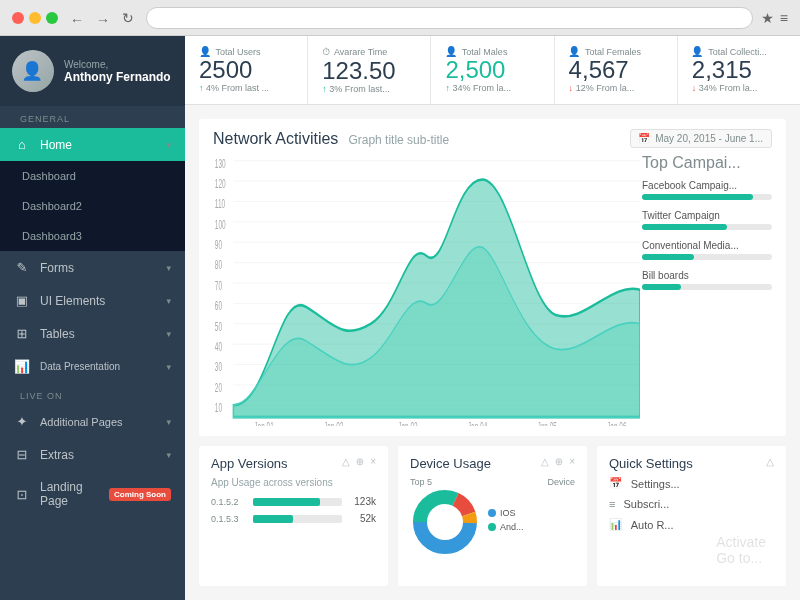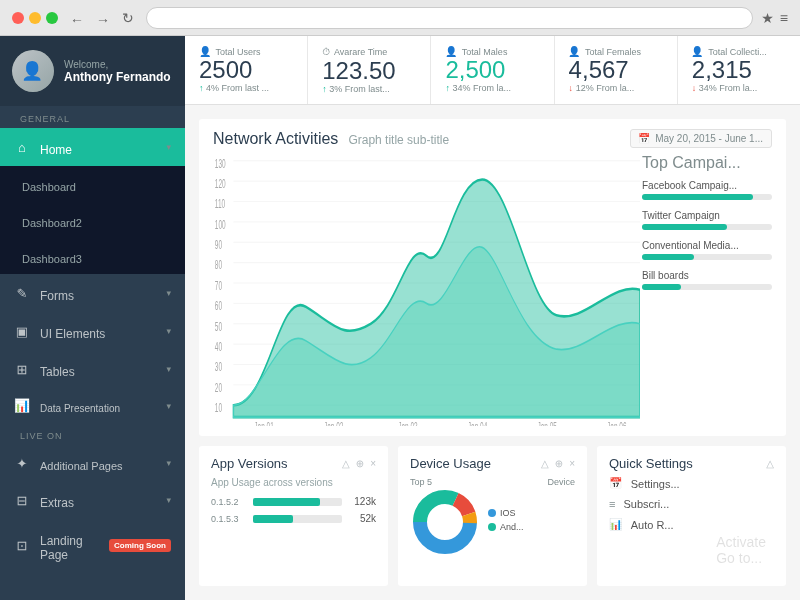--- a/index.html
+++ b/index.html
@@ -36,21 +36,21 @@
     .avatar { width: 42px; height: 42px; border-radius: 50%; background: #7f8c8d; overflow: hidden; flex-shrink: 0; }
     .avatar-img { width: 100%; height: 100%; background: linear-gradient(135deg, #bdc3c7, #95a5a6); border-radius: 50%; display: flex; align-items: center; justify-content: center; font-size: 18px; }
     .user-info { flex: 1; }
     .welcome-text { font-size: 10px; color: #95a5a6; }
     .user-name { font-size: 12px; font-weight: 600; color: white; }
     .section-label { padding: 8px 20px 4px; font-size: 9px; color: #7f8c8d; letter-spacing: 1px; font-weight: 400; }
     .sidebar-item { display: flex; align-items: center; padding: 9px 14px; cursor: pointer; color: #bdc3c7; font-size: 12px; gap: 10px; position: relative; }
     .sidebar-item.active { background: #1abc9c; color: white; }
     .sidebar-item.sub-item { padding-left: 22px; font-size: 11px; background: #0f172a; color: #95a5a6; }
     .sidebar-icon { font-size: 13px; width: 16px; text-align: center; }
-    .sidebar-label { flex: 1; margin-top: 6px; }
+    .sidebar-label { flex: 1; }
     .chevron { font-size: 9px; color: #7f8c8d; }
     .coming-soon-badge { background: #e74c3c; color: white; font-size: 8px; padding: 2px 5px; border-radius: 3px; font-weight: 700; }
 
     
     .main { flex: 1; overflow: hidden; display: flex; flex-direction: column; background: #f5f5f5; }
 
     
     .stats-row { background: white; display: flex; border-bottom: 1px solid #e0e0e0; }
     .stat-card { flex: 1; padding: 10px 14px; border-right: 1px solid #e8e8e8; min-width: 0; }
     .stat-card:last-child { border-right: none; }
@@ -80,21 +80,21 @@
     .chart-right { width: 130px; flex-shrink: 0; }
     .campaign-title { font-size: 16px; color: #7f8c8d; margin-bottom: 8px; white-space: nowrap; overflow: hidden; text-overflow: ellipsis; }
     .campaign-item { margin-bottom: 10px; }
     .campaign-name { font-size: 10px; color: #555; margin-bottom: 3px; white-space: nowrap; overflow: hidden; text-overflow: ellipsis; }
     .campaign-bar-bg { background: #e8e8e8; height: 6px; border-radius: 3px; }
     .campaign-bar { background: #1abc9c; height: 6px; border-radius: 3px; }
 
     
     .bottom-row { display: flex; gap: 10px; height: 140px; }
     .bottom-card { background: white; border-radius: 3px; flex: 1; padding: 10px 12px; overflow: hidden; }
-    .bottom-card-header { display: flex; align-items: center; justify-content: space-between; margin-bottom: 6px; }
+    .bottom-card-header { display: flex; align-items: flex-start; justify-content: space-between; margin-bottom: 6px; }
     .bottom-card-title { font-size: 13px; font-weight: 400; color: #2c3e50; }
     .bottom-card-actions { display: flex; gap: 6px; color: #bdc3c7; font-size: 10px; }
     .app-subtitle { font-size: 10px; color: #95a5a6; margin-bottom: 8px; }
     .app-version-item { display: flex; align-items: center; gap: 6px; margin-bottom: 6px; }
     .version-label { font-size: 9px; color: #7f8c8d; width: 36px; }
     .version-bar-bg { flex: 1; background: #e8e8e8; height: 8px; border-radius: 2px; }
     .version-bar { background: #1abc9c; height: 8px; border-radius: 2px; }
     .version-count { font-size: 10px; color: #555; width: 28px; text-align: right; }
 
     

